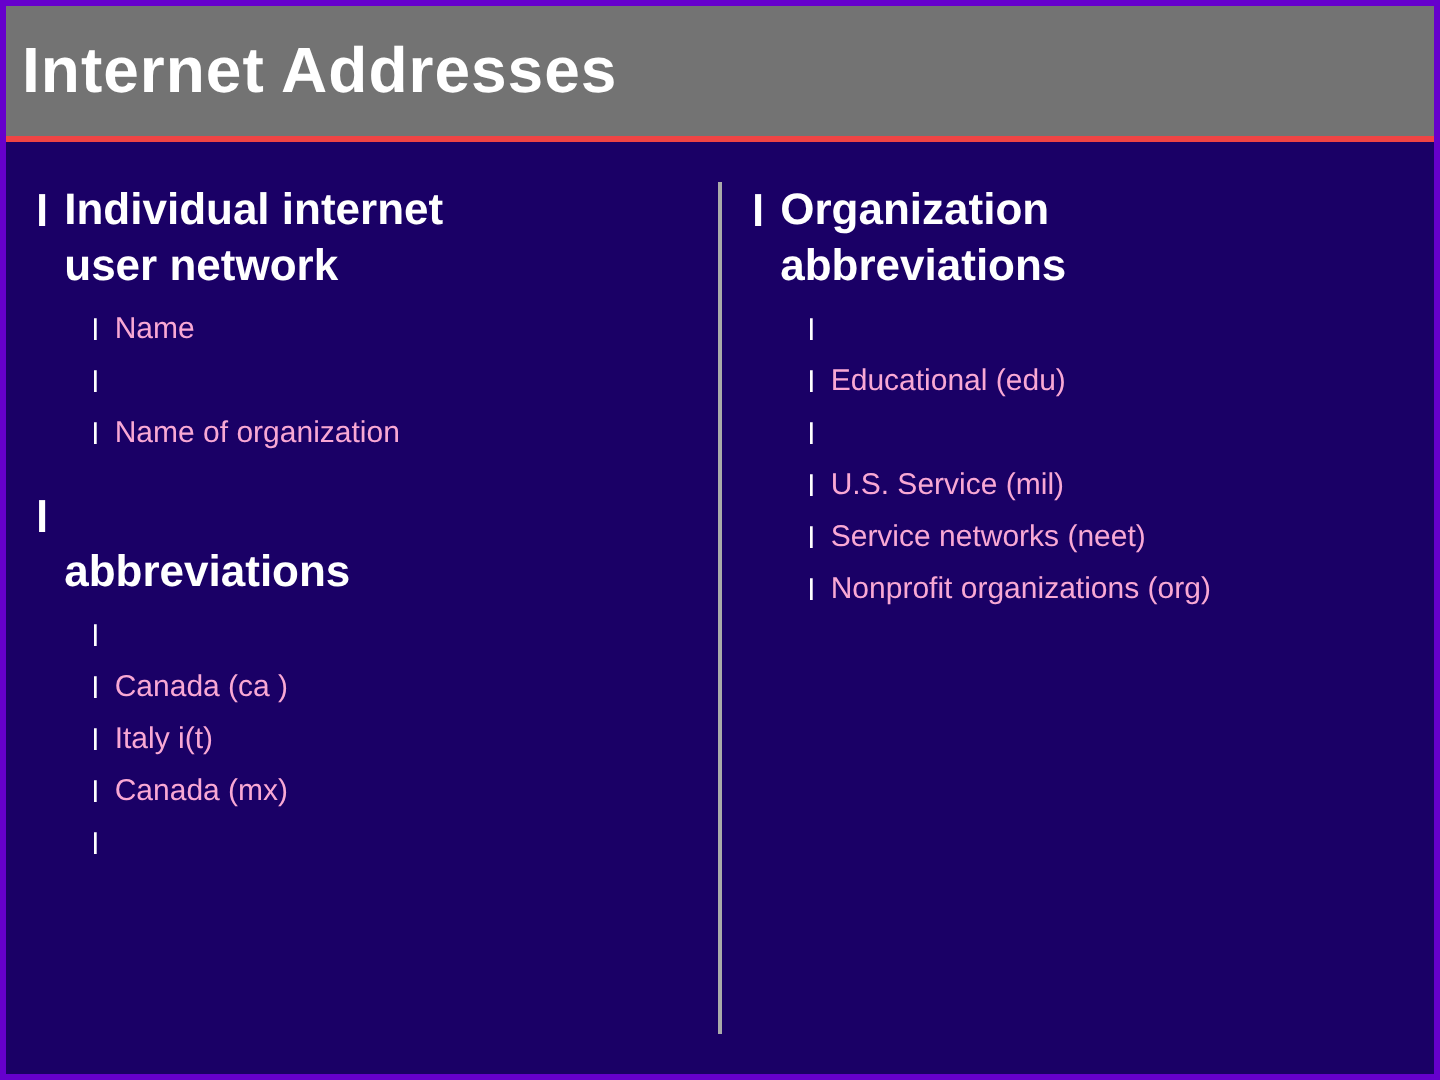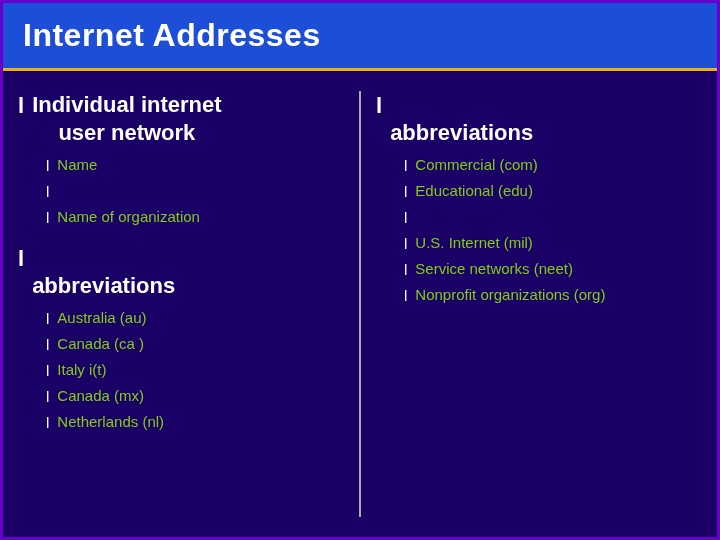--- a/index.html
+++ b/index.html
@@ -14,23 +14,23 @@
 
     .slide {
       width: 720px;
       height: 540px;
       background: #1a0066;
       border: 3px solid #6600cc;
       position: relative;
     }
 
     .header {
-      background: #1d4ed8;
-      padding: 14px 20px 14px 20px;
-      border-bottom: 3px solid #eab308;
+      background: #737373;
+      padding: 14px 20px 14px 8px;
+      border-bottom: 3px solid #ef4444;
     }
 
     .header h1 {
       color: #ffffff;
       font-size: 32px;
       font-weight: bold;
       letter-spacing: 0.5px;
     }
 
     .content {
@@ -72,21 +72,20 @@
       font-weight: bold;
       margin-top: 2px;
       flex-shrink: 0;
     }
 
     .section-title-text {
       font-size: 22px;
       font-weight: bold;
       color: #ffffff;
       line-height: 1.25;
-      text-align: center;
     }
 
     .sub-list {
       list-style: none;
       margin-left: 28px;
       display: flex;
       flex-direction: column;
       gap: 4px;
     }
 
@@ -100,21 +99,21 @@
     }
 
     .sub-bullet {
       color: #ffffff;
       font-size: 15px;
       flex-shrink: 0;
       margin-top: 1px;
     }
 
     .sub-text {
-      color: #84cc16;
+      color: #f9a8d4;
       font-size: 15px;
     }
   </style>
 </head>
 <body>
 
 <div class="slide">
 
   <div class="header">
     <h1>Internet Addresses</h1>
@@ -151,70 +150,67 @@
         <div class="section-title">
           <span class="bullet-main">l</span>
           <span class="section-title-text">
             <br>
             <span>abbreviations</span>
           </span>
         </div>
         <ul class="sub-list">
           <li>
             <span class="sub-bullet">l</span>
-            <span class="sub-text">Australia  (au)</span>
           </li>
           <li>
             <span class="sub-bullet">l</span>
             <span class="sub-text">Canada  (ca )</span>
           </li>
           <li>
             <span class="sub-bullet">l</span>
             <span class="sub-text">Italy  i(t)</span>
           </li>
           <li>
             <span class="sub-bullet">l</span>
             <span class="sub-text">Canada  (mx)</span>
           </li>
           <li>
             <span class="sub-bullet">l</span>
-            <span class="sub-text">Netherlands  (nl)</span>
           </li>
         </ul>
       </div>
 
     </div>
 
     <div class="col-divider"></div>
 
     <div class="col">
 
       <div class="section">
         <div class="section-title">
           <span class="bullet-main">l</span>
           <span class="section-title-text">
-            <br>
+            <span>Organization</span><br>
             <span>abbreviations</span>
           </span>
         </div>
         <ul class="sub-list">
           <li>
             <span class="sub-bullet">l</span>
-            <span class="sub-text">Commercial  (com)</span>
           </li>
           <li>
             <span class="sub-bullet">l</span>
             <span class="sub-text">Educational  (edu)</span>
           </li>
           <li>
             <span class="sub-bullet">l</span>
           </li>
           <li>
             <span class="sub-bullet">l</span>
-            <span class="sub-text">U.S. Internet  (mil)</span>
+            <span class="sub-text">U.S. Service  (mil)</span>
           </li>
           <li>
             <span class="sub-bullet">l</span>
             <span class="sub-text">Service networks  (neet)</span>
           </li>
           <li>
             <span class="sub-bullet">l</span>
             <span class="sub-text">Nonprofit organizations (org)</span>
           </li>
         </ul>

